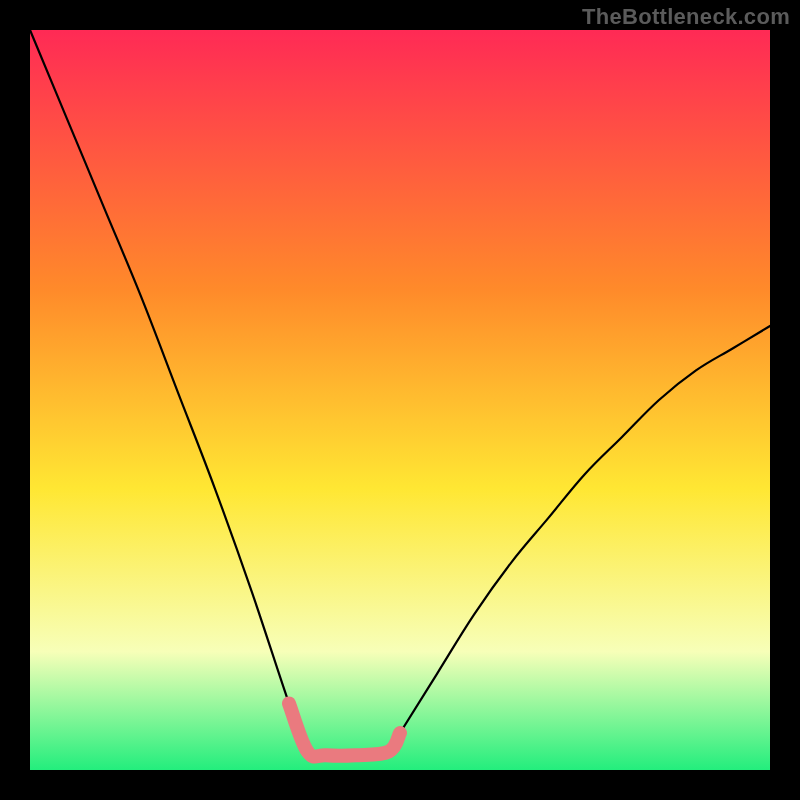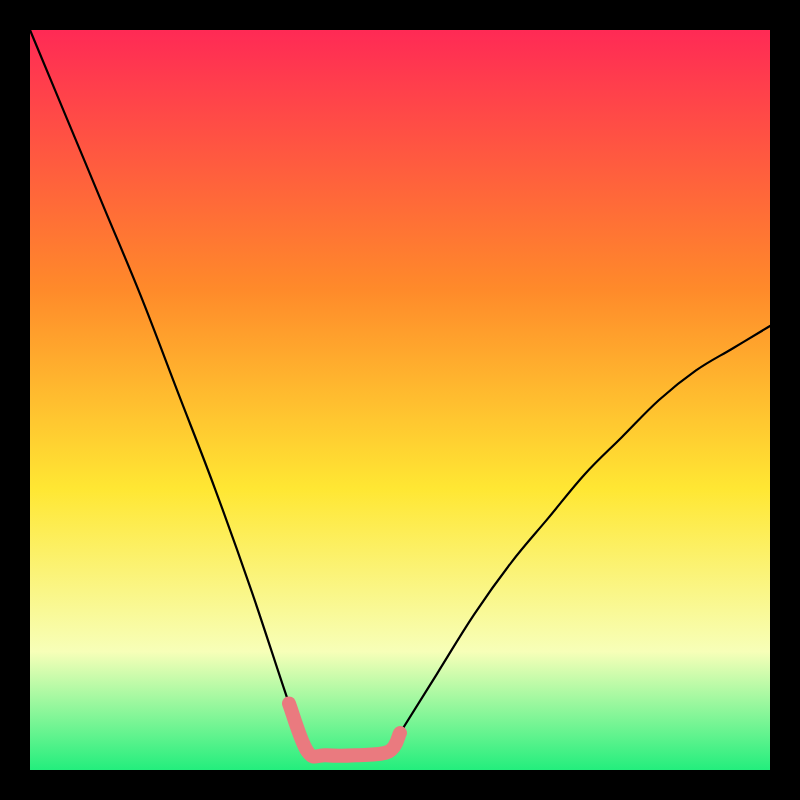--- a/index.html
+++ b/index.html
@@ -32,20 +32,21 @@
   svg {
     position: absolute;
     left: 0;
     top: 0;
   }
 </style>
 </head>
 <body>
 
 <div class="frame">
+  <div class="watermark">TheBottleneck.com</div>
 
   <svg id="chart-svg" width="800" height="800" viewBox="0 0 800 800">
     <defs>
       <linearGradient id="bg-grad" x1="0" y1="0" x2="0" y2="1">
         <stop id="g0" offset="0%" stop-color="#ff2a55"></stop>
         <stop id="g1" offset="35%" stop-color="#ff8a2a"></stop>
         <stop id="g2" offset="62%" stop-color="#ffe733"></stop>
         <stop id="g3" offset="84%" stop-color="#f7ffb8"></stop>
         <stop id="g4" offset="100%" stop-color="#23ee7d"></stop>
       </linearGradient>

